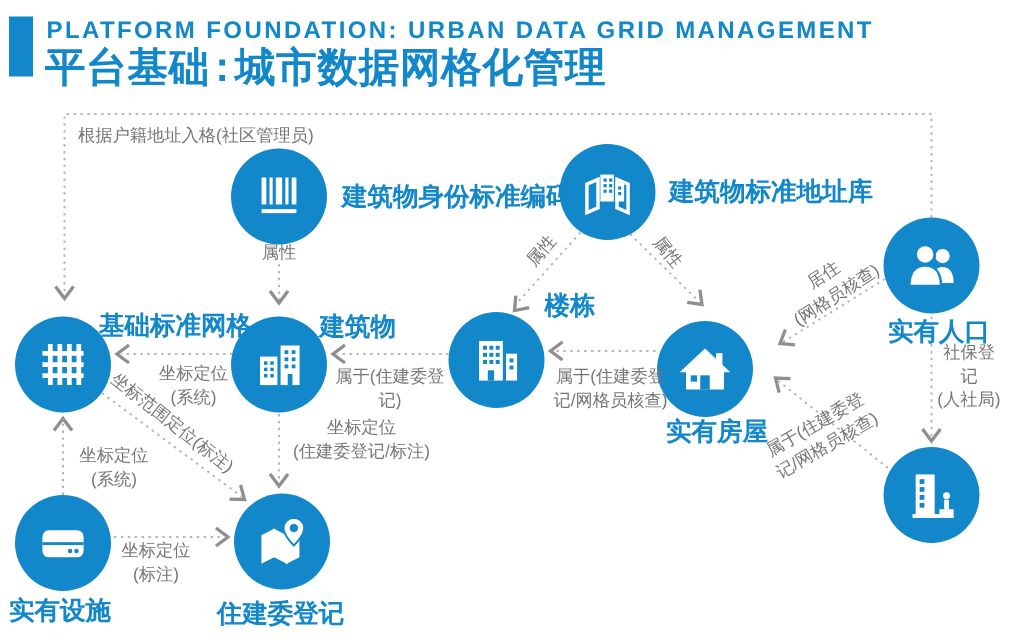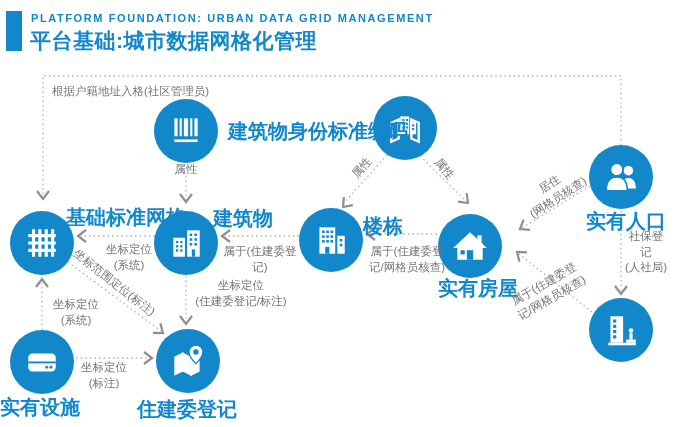--- a/index.html
+++ b/index.html
@@ -1,32 +1,32 @@
 <!DOCTYPE html>
 <html style="--blue: #1287c9; --line: #b5b5b5; --arrow: #8f8f8f; --elabel: #757575;"><head>
 <meta charset="utf-8">
 <style>
   html,body{margin:0;padding:0;background:#fff;}
   body{width:690px;height:427px;overflow:hidden;font-family:"Liberation Sans","DejaVu Sans",sans-serif;}
   .stage{position:relative;width:690px;height:427px;background:#fff;}
   
   .hdr-bar{position:absolute;left:6px;top:11px;width:16px;height:40px;background:var(--blue);}
-  .t-en{position:absolute;left:31px;top:12px;font-size:11px;font-weight:bold;letter-spacing:1.6px;color:var(--blue);white-space:nowrap;}
-  .t-zh{position:absolute;left:30px;top:27px;font-size:21px;font-weight:bold;color:var(--blue);white-space:nowrap;letter-spacing:0.5px;}
+  .t-en{position:absolute;left:31px;top:12px;font-size:16px;font-weight:bold;letter-spacing:1.6px;color:var(--blue);white-space:nowrap;}
+  .t-zh{position:absolute;left:30px;top:27px;font-size:27px;font-weight:bold;color:var(--blue);white-space:nowrap;letter-spacing:0.5px;font-family:Liberation Mono, monospace;}
   
   svg.wires{position:absolute;left:0;top:0;pointer-events:none;}
   .dash{fill:none;stroke:var(--line);stroke-width:1.3;stroke-dasharray:1.6 3;}
   .chev{fill:none;stroke:var(--arrow);stroke-width:2.2;}
   
   .circle{position:absolute;width:64px;height:64px;border-radius:50%;background:var(--blue);display:flex;align-items:center;justify-content:center;}
   .wht{fill:#fff;}
   .cut{fill:var(--blue);}
   .wstroke{stroke:#fff;fill:none;}
   
-  .nlabel{position:absolute;color:var(--blue);font-weight:bold;font-size:20px;white-space:nowrap;}
+  .nlabel{position:absolute;color:var(--blue);font-weight:bold;font-size:17px;white-space:nowrap;}
   .vcenter{transform:translateY(-50%);}
   .ccenter{transform:translate(-50%,-50%);text-align:center;}
   .elabel{position:absolute;color:var(--elabel);font-size:11.5px;line-height:1.35;white-space:pre-line;text-align:center;}
   .rot{transform-origin:center center;}
 </style>
 </head>
 <body>
 
 <div class="stage">
 
@@ -210,24 +210,25 @@
   <div class="circle" style="left:156px;top:329px;">
     <svg width="38" height="38" viewBox="0 0 36 36">
       <path class="wht" d="M5 14 L13 10 L21 14 L29 10 V28 L21 32 L13 28 L5 32 Z"></path>
       <path class="wstroke" stroke="var(--blue)" stroke-width="1.3" d="M13 10 V28 M21 14 V32"></path>
       <path class="wht" stroke="var(--blue)" stroke-width="1.2" d="M25.5 3c-3.6 0-6.5 2.9-6.5 6.5 0 4.9 6.5 11 6.5 11s6.5-6.1 6.5-11C32 5.9 29.1 3 25.5 3z"></path>
       <circle class="cut" cx="25.5" cy="9.5" r="2.6"></circle>
     </svg>
   </div>
 
   <div class="nlabel vcenter" style="left:228px;top:131px;">建筑物身份标准编码</div>
+  <div class="nlabel vcenter" style="left:446px;top:128px;">建筑物标准地址库</div>
   <div class="nlabel vcenter" style="left:66px;top:217px;">基础标准网格</div>
   <div class="nlabel ccenter" style="left:626px;top:221px;">实有人口</div>
   <div class="nlabel vcenter" style="left:213px;top:218px;">建筑物</div>
-  <div class="nlabel vcenter" style="left:363px;top:226px;text-align:center;">楼栋</div>
+  <div class="nlabel vcenter" style="left:363px;top:204px;text-align:center;">楼栋</div>
   <div class="nlabel ccenter" style="left:478px;top:288px;">实有房屋</div>
   <div class="nlabel ccenter" style="left:40px;top:407px;">实有设施</div>
   <div class="nlabel ccenter" style="left:187px;top:409px;">住建委登记</div>
 
   <div class="elabel" style="left:52px;top:84px;">根据户籍地址入格(社区管理员)</div>
   <div class="elabel ccenter" style="left:186px;top:170px;">属性</div>
   <div class="elabel rot" style="left:362px;top:168px;transform:translate(-50%,-50%) rotate(-49deg);">属性</div>
   <div class="elabel rot" style="left:444px;top:169px;transform:translate(-50%,-50%) rotate(51deg);">属性</div>
   <div class="elabel rot" style="left:554px;top:191px;transform:translate(-50%,-50%) rotate(-33deg);">居住
 (网格员核查)</div>

